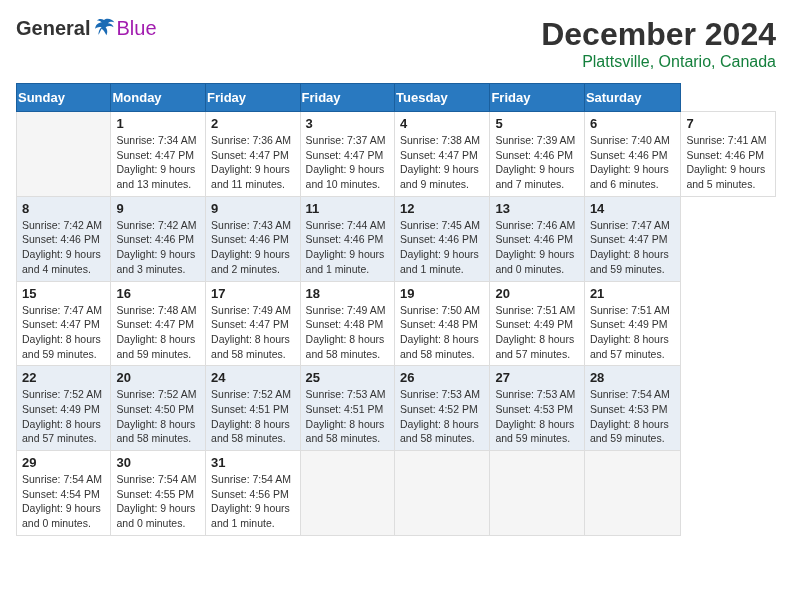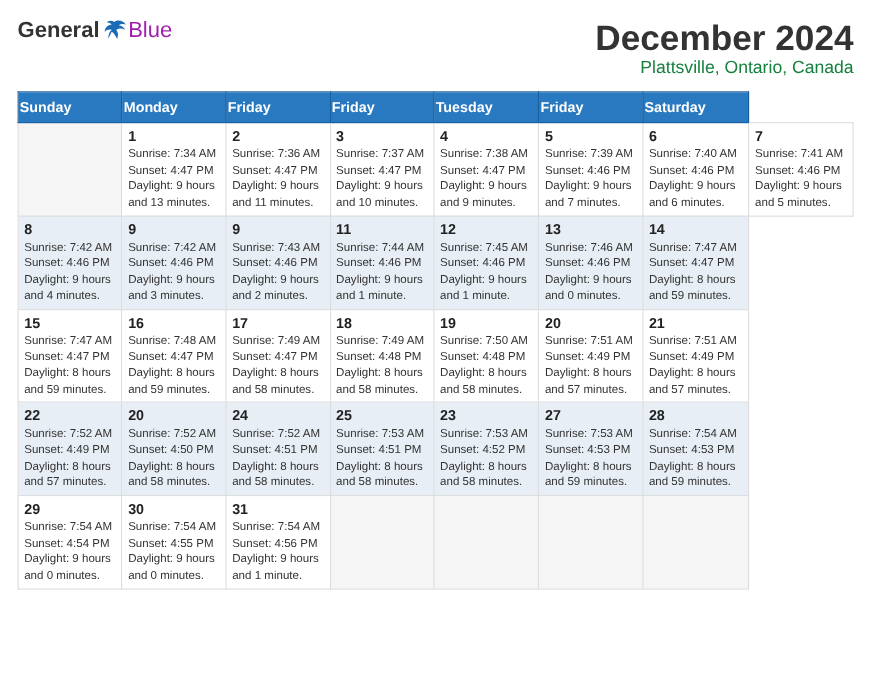--- a/index.html
+++ b/index.html
@@ -233,21 +233,21 @@
         </td>
         <td>
           <span class="day-num">24</span>
           <div class="day-info">Sunrise: 7:52 AM<br>Sunset: 4:51 PM<br>Daylight: 8 hours and 58 minutes.</div>
         </td>
         <td>
           <span class="day-num">25</span>
           <div class="day-info">Sunrise: 7:53 AM<br>Sunset: 4:51 PM<br>Daylight: 8 hours and 58 minutes.</div>
         </td>
         <td>
-          <span class="day-num">23</span>
+          <span class="day-num">26</span>
           <div class="day-info">Sunrise: 7:53 AM<br>Sunset: 4:52 PM<br>Daylight: 8 hours and 58 minutes.</div>
         </td>
         <td>
           <span class="day-num">27</span>
           <div class="day-info">Sunrise: 7:53 AM<br>Sunset: 4:53 PM<br>Daylight: 8 hours and 59 minutes.</div>
         </td>
         <td>
           <span class="day-num">28</span>
           <div class="day-info">Sunrise: 7:54 AM<br>Sunset: 4:53 PM<br>Daylight: 8 hours and 59 minutes.</div>
         </td>

